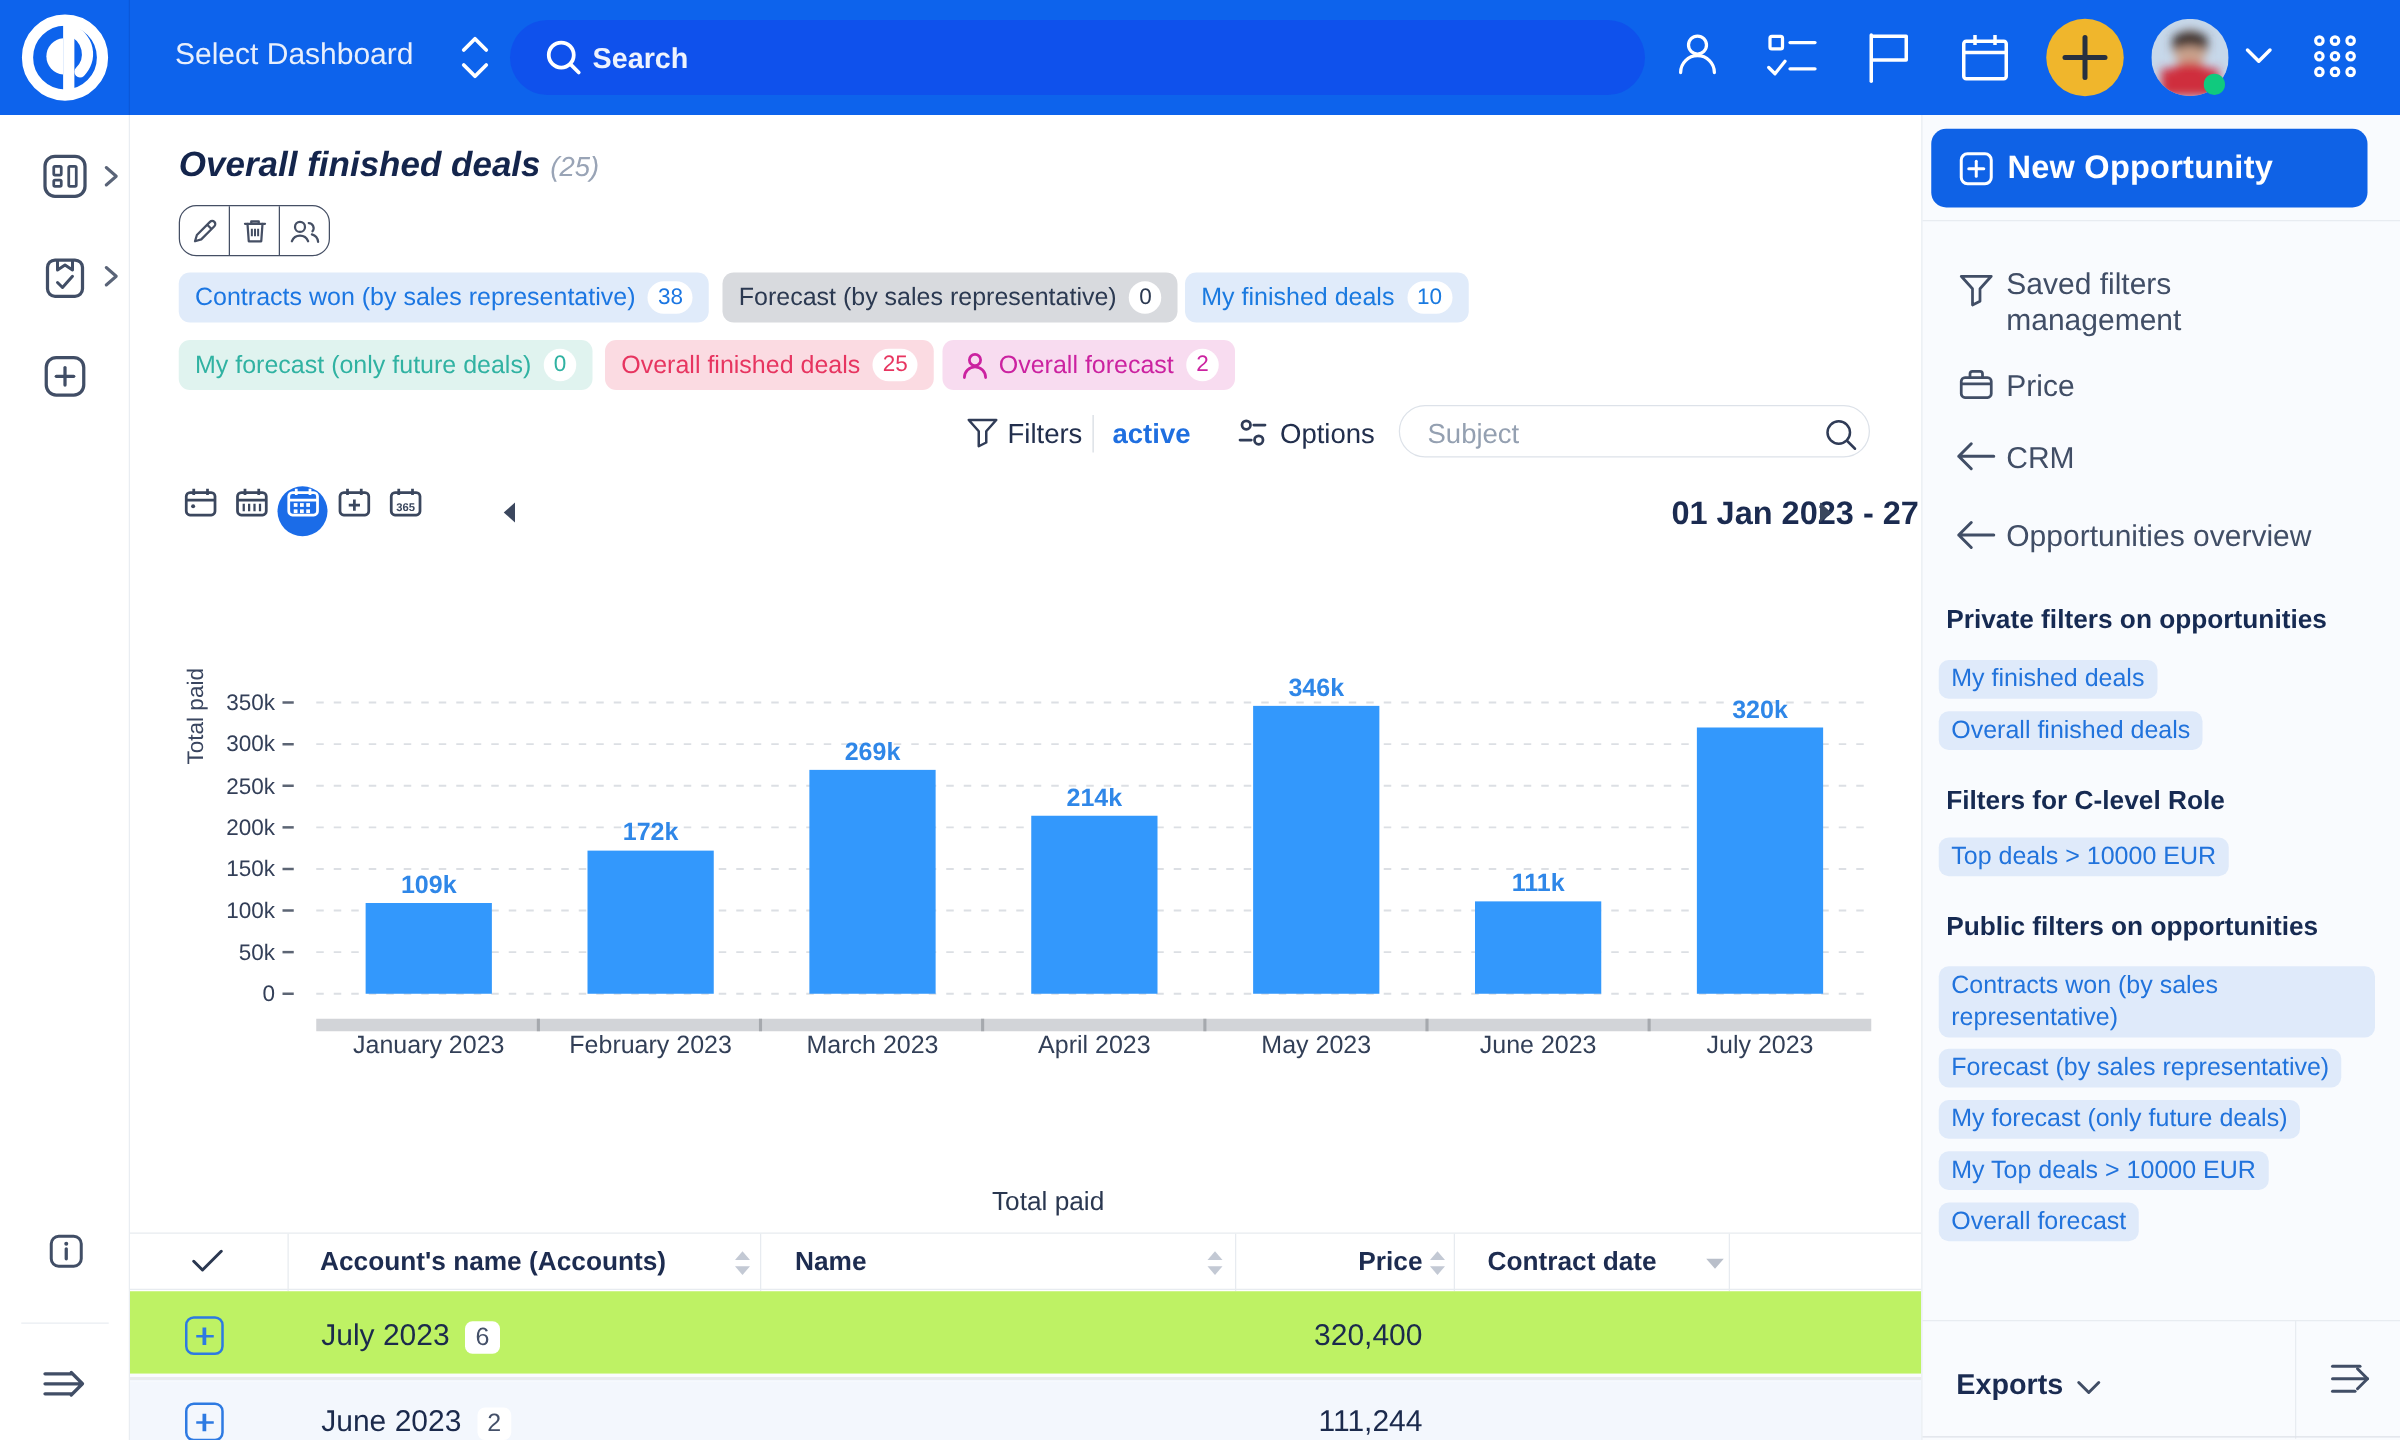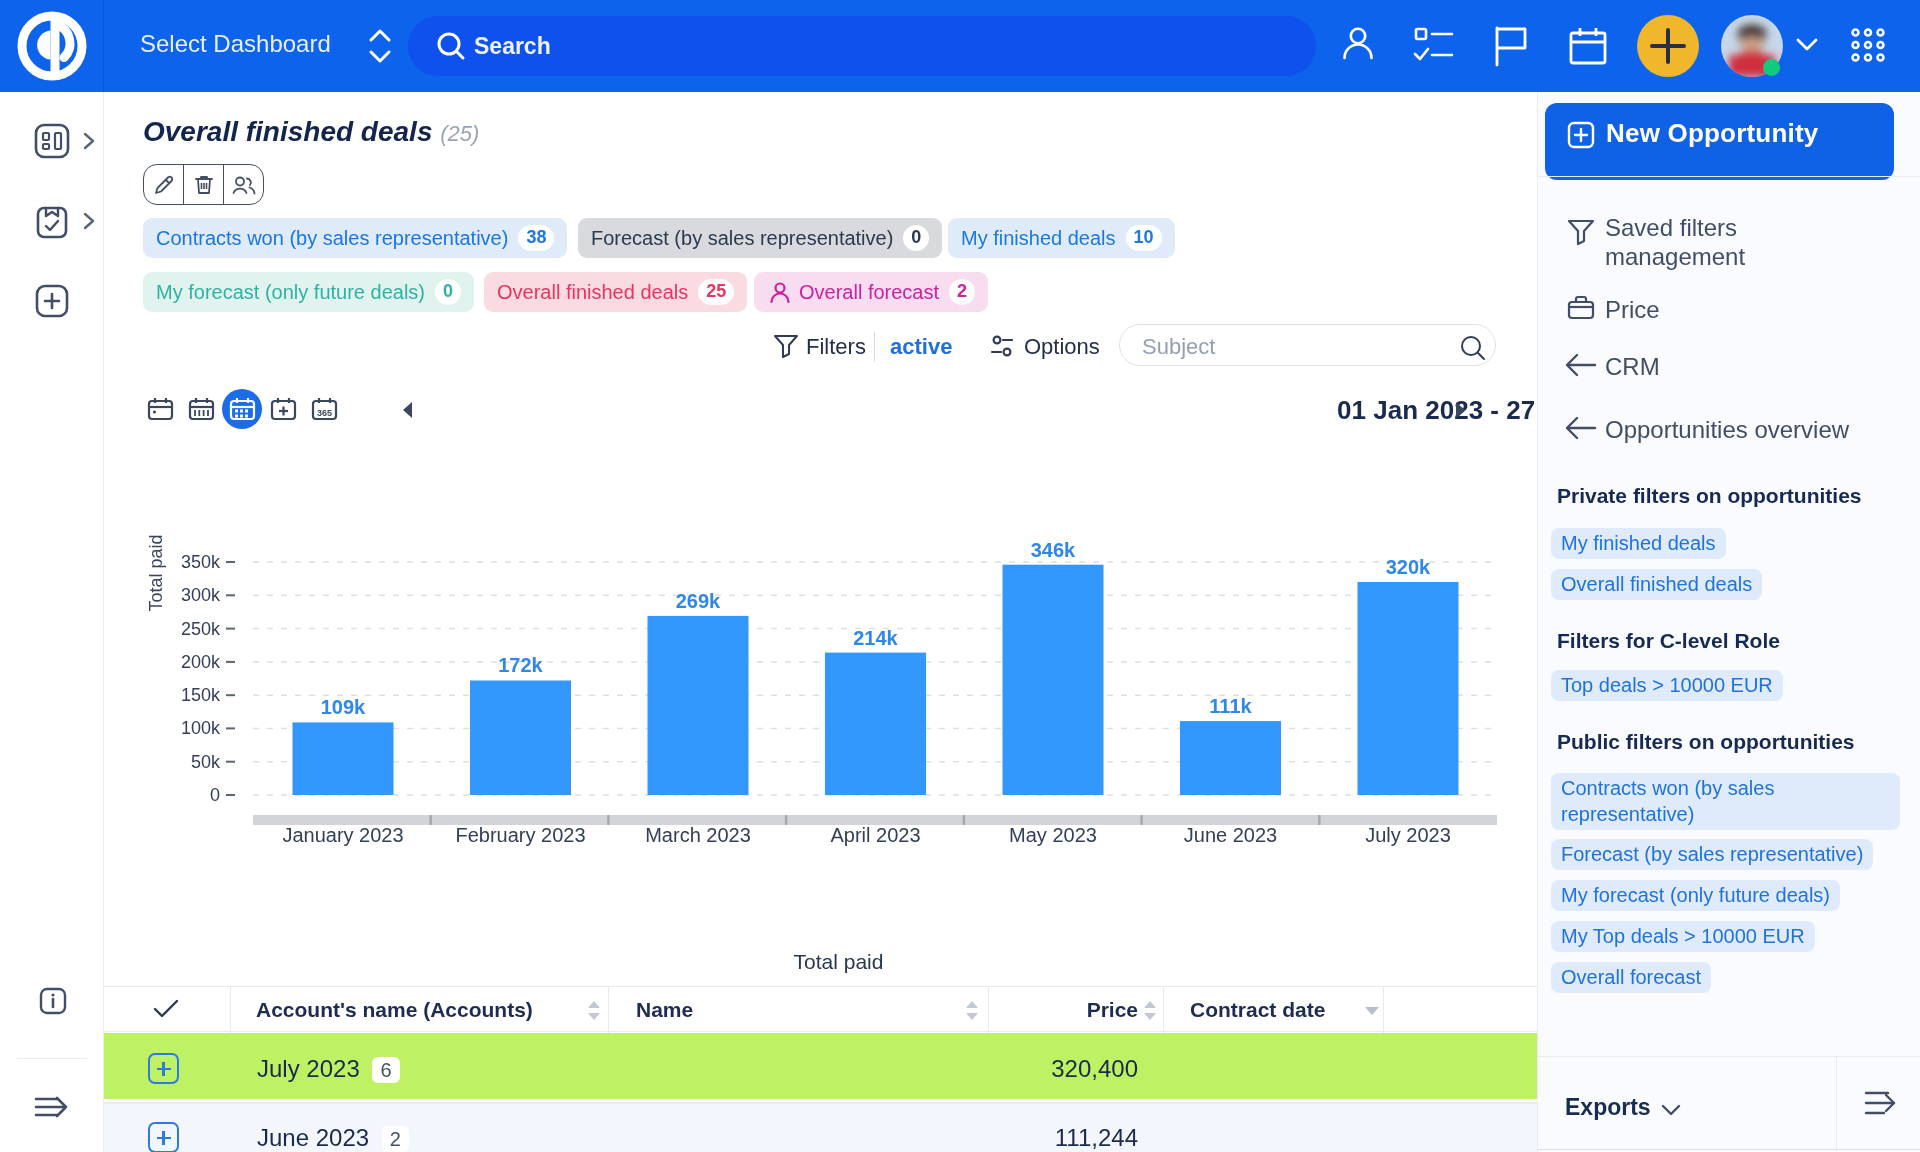--- a/index.html
+++ b/index.html
@@ -18,51 +18,51 @@
 #plusBtn:after { content:""; position:absolute; left:29px; top:13px; width:4px; height:36px; background:#27303f; border-radius:2px;}
 #avatar { position:absolute; left:1721px; top:15px; width:62px; height:62px; border-radius:50%; overflow:hidden; }
 #avdot { position:absolute; left:1763px; top:59px; width:17px; height:17px; border-radius:50%; background:#10ca7e; }
 
 
 #lsb { position:absolute; left:0; top:92px; width:104px; height:1060px; background:#fff; border-right:1px solid #e9edf2; }
 #lsbDiv { position:absolute; left:17px; top:966px; width:70px; height:1px; background:#e9edf2; }
 
 
 #rsb { position:absolute; left:1537px; top:92px; width:383px; height:1060px; background:#f9fbfe; border-left:1px solid #e9edf2; }
-#newOpp { position:absolute; left:7px; top:11px; width:349px; height:77px; background:#0f62e6; border-radius:12px; }
+#newOpp { position:absolute; left:7px; top:11px; width:349px; height:63px; background:#0f62e6; border-radius:12px; }
 #newOpp span { position:absolute; left:61px; top:15px; font-size:26px; font-weight:bold; color:#fff; letter-spacing:.2px; }
 .rsbdiv { position:absolute; left:0px; width:383px; height:1px; background:#e8ecf1; }
 .mi { position:absolute; left:67px; color:#414e66; font-size:24px; }
 .rhead { position:absolute; left:19px; color:#162a52; font-size:21px; font-weight:bold; }
 .rchip { position:absolute; left:13px; background:#dfeafa; color:#2173dc; font-size:20px; border-radius:8px; padding:2px 10px 3px; line-height:26px; }
 #exports { position:absolute; left:27px; top:1002px; font-size:23px; font-weight:bold; color:#1a2b51; }
 #rsbfootdiv { position:absolute; left:298px; top:964px; width:1px; height:95px; background:#e8ecf1; }
 #rsbfootbot { position:absolute; left:0px; top:1057px; width:383px; height:1px; background:#dde1e7; }
 
 
 #main { position:absolute; left:104px; top:92px; width:1433px; height:1060px; background:#fff; }
 #title { position:absolute; left:39px; top:24px; font-size:28px; font-weight:bold; color:#14254c;font-style:italic; }
 #title span { font-size:22px; font-weight:normal; color:#99a4b6; }
 #actGroup { position:absolute; left:39px; top:72px; width:121px; height:41px; border:1.6px solid #454f64; border-radius:14px; display:flex; }
 #actGroup .ab { flex:1; display:flex; align-items:center; justify-content:center; }
 #actGroup .ab + .ab { border-left:1.6px solid #454f64; }
 
 .chip { position:absolute; height:40px; border-radius:9px; font-size:20px; display:flex; align-items:center; padding:0 13px; }
-.chip .badge { background:#fff; border-radius:14px; font-size:18px; padding:2px 8px 3px; margin-left:10px;font-weight:bold; }
+.chip .badge { background:#fff; border-radius:14px; font-size:18px; padding:2px 8px 3px; margin-left:10px; }
 .c-blue { background:#e0ebfa; color:#1b76e2; }
 .c-gray { background:#d8dade; color:#2b3951; }
 .c-teal { background:#e0f3ef; color:#30b2a2; }
 .c-red  { background:#fbdbe2; color:#e73560; }
 .c-mag  { background:#f8dcf0; color:#cb22a0; }
 .frtext { position:absolute; font-size:22px; color:#222f4d; }
 #subjInput { position:absolute; left:1015px; top:232px; width:377px; height:42px; border:1px solid #dde2e9; border-radius:21px; background:#fff; }
 #subjInput span { position:absolute; left:22px; top:9px; font-size:22px; color:#94a0b1; }
 
 #dateTxt { position:absolute; left:0px; top:303px; width:1433px; text-align:right; font-size:26px; font-weight:bold; color:#1b2b50; }
-.calbtn { position:absolute; top:297px; width:40px; height:40px; border-radius:50%; display:flex; align-items:center; justify-content:center; }
+.calbtn { position:absolute; top:297px; width:40px; height:40px; border-radius:50%; display:flex; align-items:flex-start; justify-content:center; }
 .calbtn.on { background:#1b6ce8; }
 
 #chartTitle { position:absolute; left:0; top:389px; width:1433px; text-align:center; font-size:23px; color:#252f45; }
 
 #tblTitle { position:absolute; left:18px; top:858px; width:1433px; text-align:center; font-size:21px; color:#2a3750; }
 #thead { position:absolute; left:0; top:894px; width:1433px; height:46px; border-top:1px solid #e7ebf0; border-bottom:1px solid #e7ebf0; }
 .thv { position:absolute; top:0; width:1px; height:46px; background:#e7ebf0; }
 .thtxt { position:absolute; top:11px; font-size:21px; font-weight:bold; color:#1d2c50; }
 .trow { position:absolute; left:0; width:1433px; }
 #row1 { top:941px; height:66px; background:#bef264; }

